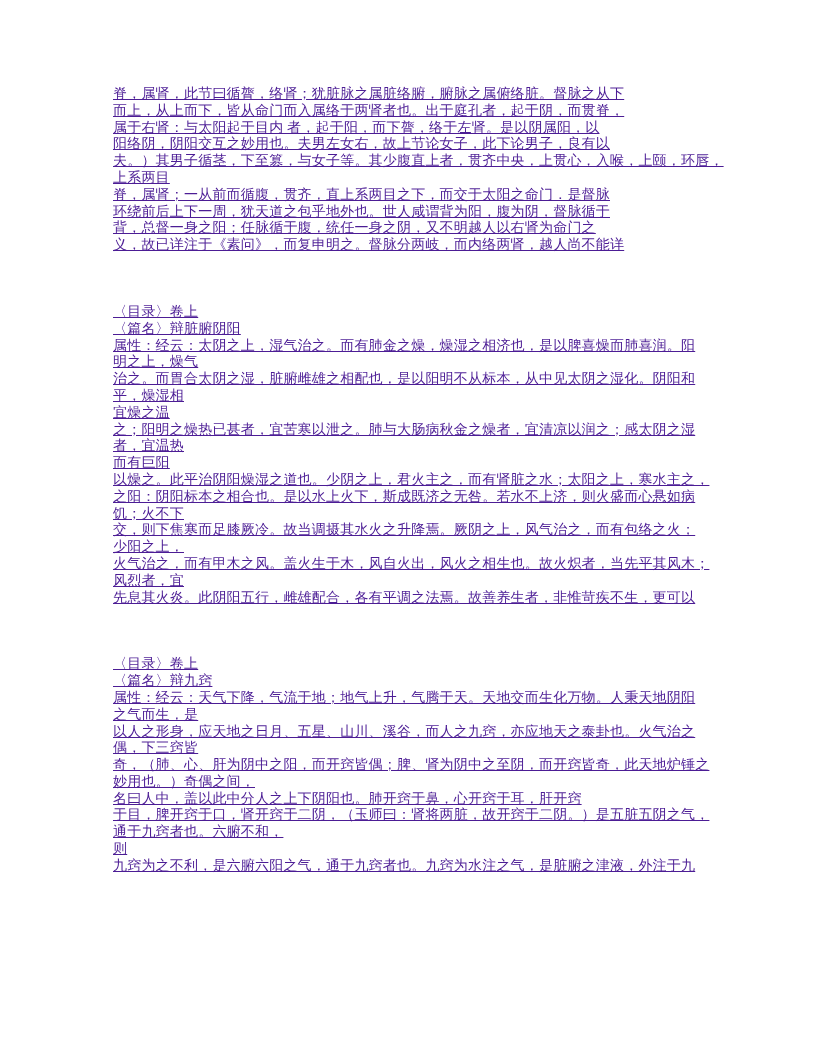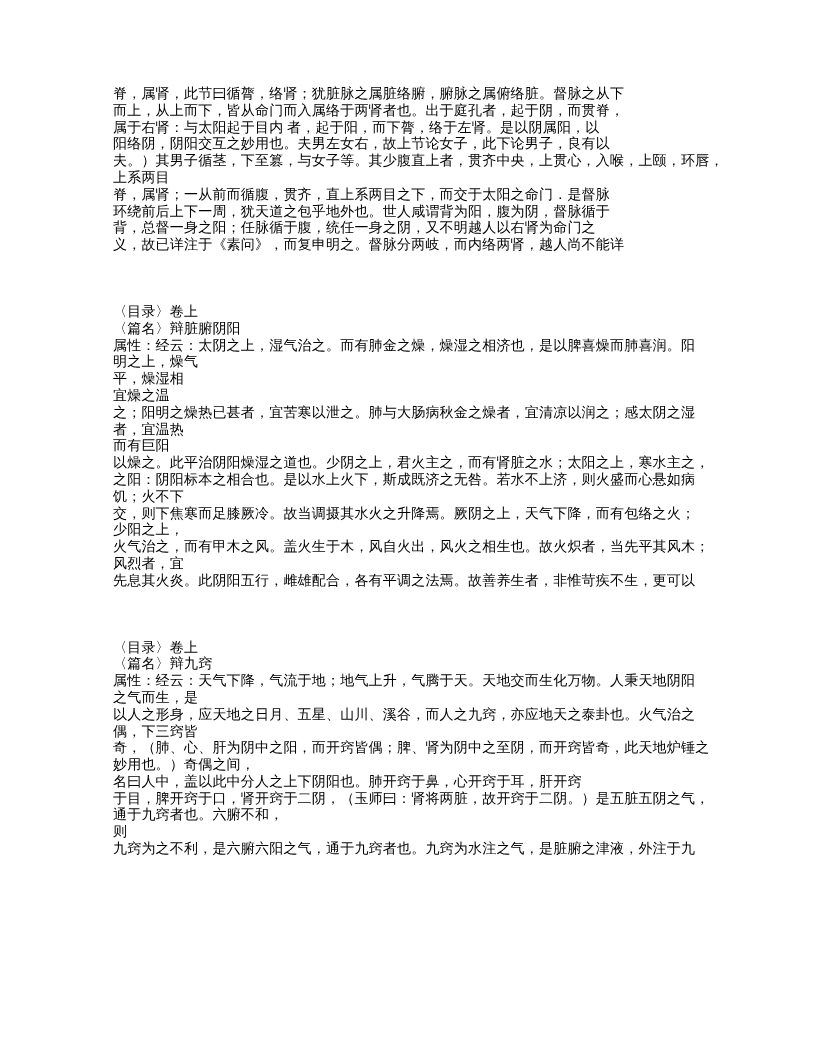--- a/index.html
+++ b/index.html
@@ -33,47 +33,48 @@
   .line {
     white-space: pre;     
     height: 16.8px;
     letter-spacing: 0.2px;
   }
 </style>
 </head>
 <body>
 
 <div class="page" style="background: rgb(255, 255, 255);">
-  <div class="doc" id="doc-root" style="color: #000000;">
+  <div class="doc" id="doc-root" style="color: #4c1d95; text-decoration: underline;">
       <div class="para">
         <div class="line">脊，属肾，此节曰循膂，络肾；犹脏脉之属脏络腑，腑脉之属俯络脏。督脉之从下</div>
         <div class="line">而上，从上而下，皆从命门而入属络于两肾者也。出于庭孔者，起于阴，而贯脊，</div>
         <div class="line">属于右肾：与太阳起于目内 者，起于阳，而下膂，络于左肾。是以阴属阳，以</div>
         <div class="line">阳络阴，阴阳交互之妙用也。夫男左女右，故上节论女子，此下论男子，良有以</div>
         <div class="line">夫。）其男子循茎，下至篡，与女子等。其少腹直上者，贯齐中央，上贯心，入喉，上颐，环唇，</div>
         <div class="line">上系两目</div>
         <div class="line">脊，属肾；一从前而循腹，贯齐，直上系两目之下，而交于太阳之命门．是督脉</div>
         <div class="line">环绕前后上下一周，犹天道之包乎地外也。世人咸谓背为阳，腹为阴，督脉循于</div>
         <div class="line">背，总督一身之阳；任脉循于腹，统任一身之阴，又不明越人以右肾为命门之</div>
         <div class="line">义，故已详注于《素问》，而复申明之。督脉分两岐，而内络两肾，越人尚不能详</div>
       </div>
       <div class="para">
         <div class="line">〈目录〉卷上</div>
         <div class="line">〈篇名〉辩脏腑阴阳</div>
         <div class="line">属性：经云：太阴之上，湿气治之。而有肺金之燥，燥湿之相济也，是以脾喜燥而肺喜润。阳</div>
         <div class="line">明之上，燥气</div>
+        <div class="line">治之。而胃合太阴之湿，脏腑雌雄之相配也，是以阳明不从标本，从中见太阴之湿化。阴阳和</div>
         <div class="line">平，燥湿相</div>
         <div class="line">宜燥之温</div>
         <div class="line">之；阳明之燥热已甚者，宜苦寒以泄之。肺与大肠病秋金之燥者，宜清凉以润之；感太阴之湿</div>
         <div class="line">者，宜温热</div>
         <div class="line">而有巨阳</div>
         <div class="line">以燥之。此平治阴阳燥湿之道也。少阴之上，君火主之，而有肾脏之水；太阳之上，寒水主之，</div>
         <div class="line">之阳：阴阳标本之相合也。是以水上火下，斯成既济之无咎。若水不上济，则火盛而心悬如病</div>
         <div class="line">饥；火不下</div>
-        <div class="line">交，则下焦寒而足膝厥冷。故当调摄其水火之升降焉。厥阴之上，天气下降，而有包络之火；</div>
+        <div class="line">交，则下焦寒而足膝厥冷。故当调摄其水火之升降焉。厥阴之上，风气治之，而有包络之火；</div>
         <div class="line">少阳之上，</div>
         <div class="line">火气治之，而有甲木之风。盖火生于木，风自火出，风火之相生也。故火炽者，当先平其风木；</div>
         <div class="line">风烈者，宜</div>
         <div class="line">先息其火炎。此阴阳五行，雌雄配合，各有平调之法焉。故善养生者，非惟苛疾不生，更可以</div>
       </div>
       <div class="para">
         <div class="line">〈目录〉卷上</div>
         <div class="line">〈篇名〉辩九窍</div>
         <div class="line">属性：经云：天气下降，气流于地；地气上升，气腾于天。天地交而生化万物。人秉天地阴阳</div>
         <div class="line">之气而生，是</div>

